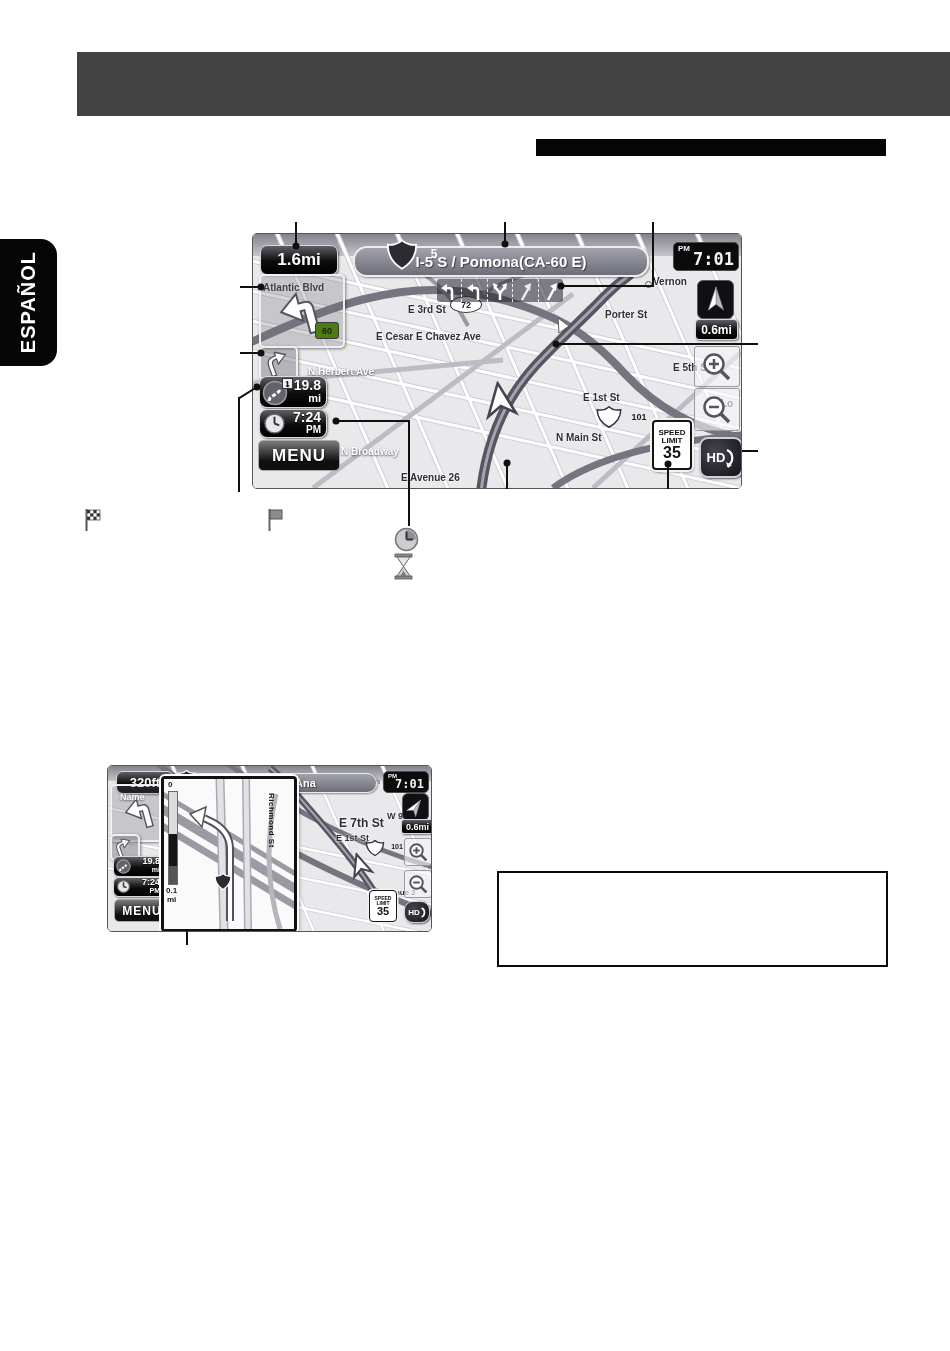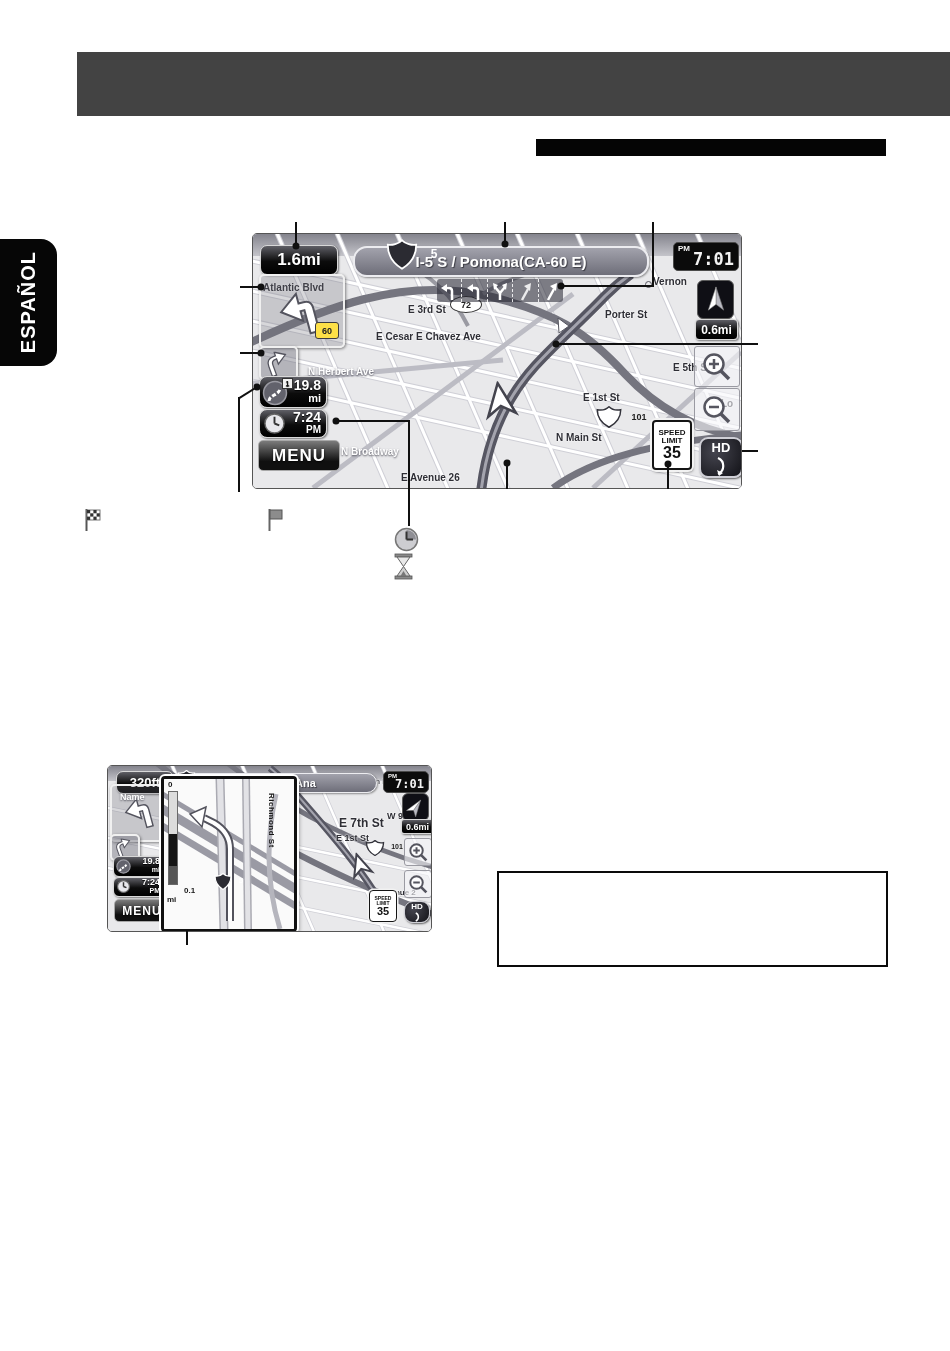--- a/index.html
+++ b/index.html
@@ -36,21 +36,21 @@
          justify-content:center;letter-spacing:1px;text-shadow:0 1px 2px #000;}
   .streetbar{background:linear-gradient(180deg,#8d8d99,#74747f);border-radius:12px;color:#fff;
          font-weight:bold;display:flex;align-items:center;justify-content:center;
          text-shadow:1px 1px 1px #3f3f47;}
   .speedsign{background:#fff;border:2px solid #141414;border-radius:4px;
          box-shadow:0 0 0 2px #f2f2f2,1px 2px 3px rgba(0,0,0,.5);
          display:flex;flex-direction:column;align-items:center;justify-content:center;
          color:#111;font-weight:bold;line-height:1;}
   .hd-btn{background:radial-gradient(circle at 35% 35%,#45454f,#121217);border:2px solid #cfcfd6;
          border-radius:9px;color:#fff;font-weight:bold;display:flex;align-items:center;
-         justify-content:center;gap:1px;box-shadow:1px 1px 2px rgba(0,0,0,.6);flex-direction:column;}
+         justify-content:center;gap:1px;box-shadow:1px 1px 2px rgba(0,0,0,.6);}
   .compass{background:#0f0f15;border:1px solid #5a5a5a;border-radius:6px;display:flex;
          align-items:center;justify-content:center;}
   .zoombtn{background:rgba(246,246,250,.6);border:1px solid #9a9aa2;border-radius:3px;
          display:flex;align-items:center;justify-content:center;}
   .lanebar{background:rgba(35,35,48,.55);border-radius:3px;display:flex;}
   .lanebar .cell{flex:1;display:flex;align-items:center;justify-content:center;
          border-right:1px dashed rgba(255,255,255,.85);}
   .lanebar .cell:last-child{border-right:none;}
 
   .maplabel{color:#2e2e35;font-weight:bold;font-size:10px;white-space:nowrap;
@@ -217,21 +217,21 @@
 
     <div class="abs clockw" style="left:420px;top:8px;width:64px;height:27px;">
       <span class="per">PM</span>
       <span class="tim" style="font-size:17px;">7:01</span>
     </div>
 
     <div class="abs turnbox" style="left:6px;top:40px;width:82px;height:70px;">
       <svg class="abs" style="left:12px;top:4px;transform:rotate(-15deg);" width="56" height="58" viewBox="0 0 56 56">
         <path d="M40,54 L40,30 Q40,22 32,22 L27,22 L27,12 L8,26 L27,40 L27,30 L31,30 L31,54 Z" fill="#fff" stroke="#54545e" stroke-width="2"></path>
       </svg>
-      <div class="abs" style="left:54px;top:46px;width:22px;height:15px;background:#fde047;border:1.5px solid #3a3a42;border-radius:3px;display:flex;align-items:center;justify-content:center;">
+      <div class="abs" style="left:54px;top:46px;width:22px;height:15px;background:#4d7c0f;border:1.5px solid #3a3a42;border-radius:3px;display:flex;align-items:center;justify-content:center;">
         <span style="font-size:9px;font-weight:bold;color:#222;">60</span>
       </div>
     </div>
 
     <div class="abs turnbox" style="left:6px;top:112px;width:35px;height:30px;background:rgba(100,100,112,.4);">
       <svg class="abs" style="left:5px;top:3px;transform:rotate(-20deg);" width="24" height="24" viewBox="0 0 22 22">
         <path d="M6,21 L6,11 Q6,7 10,7 L11,7 L11,12 L20,6 L11,0.5 L11,4 L9,4 Q2,4 2,11 L2,21 Z" fill="#fff" stroke="#54545e" stroke-width="1.2"></path>
       </svg>
     </div>
 
@@ -449,21 +449,21 @@
         </g>
         <path d="M66,142 L66,70 C66,58 60,50 50,44 L40,39" stroke="#52525c" stroke-width="8" fill="none"></path>
         <path d="M66,142 L66,70 C66,58 60,50 50,44 L40,39" stroke="#fff" stroke-width="4" fill="none"></path>
         <polygon points="42,28 26,35 38,48" fill="#fff" stroke="#52525c" stroke-width="1.5"></polygon>
       </svg>
       <span class="inset-txt" style="left:4px;top:1px;font-size:8px;">0</span>
       <div class="abs" style="left:4px;top:12px;width:8px;height:92px;background:#dcdcdc;border:1px solid #6a6a6a;">
         <div class="abs" style="left:0;top:42px;width:8px;height:32px;background:#151515;"></div>
         <div class="abs" style="left:0;top:74px;width:8px;height:18px;background:#555;"></div>
       </div>
-      <span class="inset-txt" style="left:20px;top:107px;font-size:8px;">0.1</span>
+      <span class="inset-txt" style="left:2px;top:107px;font-size:8px;">0.1</span>
       <span class="inset-txt" style="left:3px;top:116px;font-size:8px;">mi</span>
       <span class="inset-txt" style="left:103px;top:14px;font-size:8px;writing-mode:vertical-rl;letter-spacing:0.5px;">Richmond St</span>
       <div class="abs" style="left:50px;top:94px;width:18px;height:17px;">
         <svg width="18" height="17" viewBox="0 0 36 34">
           <path d="M18,1 C14,5 7,7 2,6 C2,19 8,27 18,33 C28,27 34,19 34,6 C29,7 22,5 18,1 Z" fill="#2b2b32" stroke="#fff" stroke-width="2.5"></path>
         </svg>
         <span class="shield-txt" style="top:3px;font-size:8px;">5</span>
       </div>
     </div>
 

